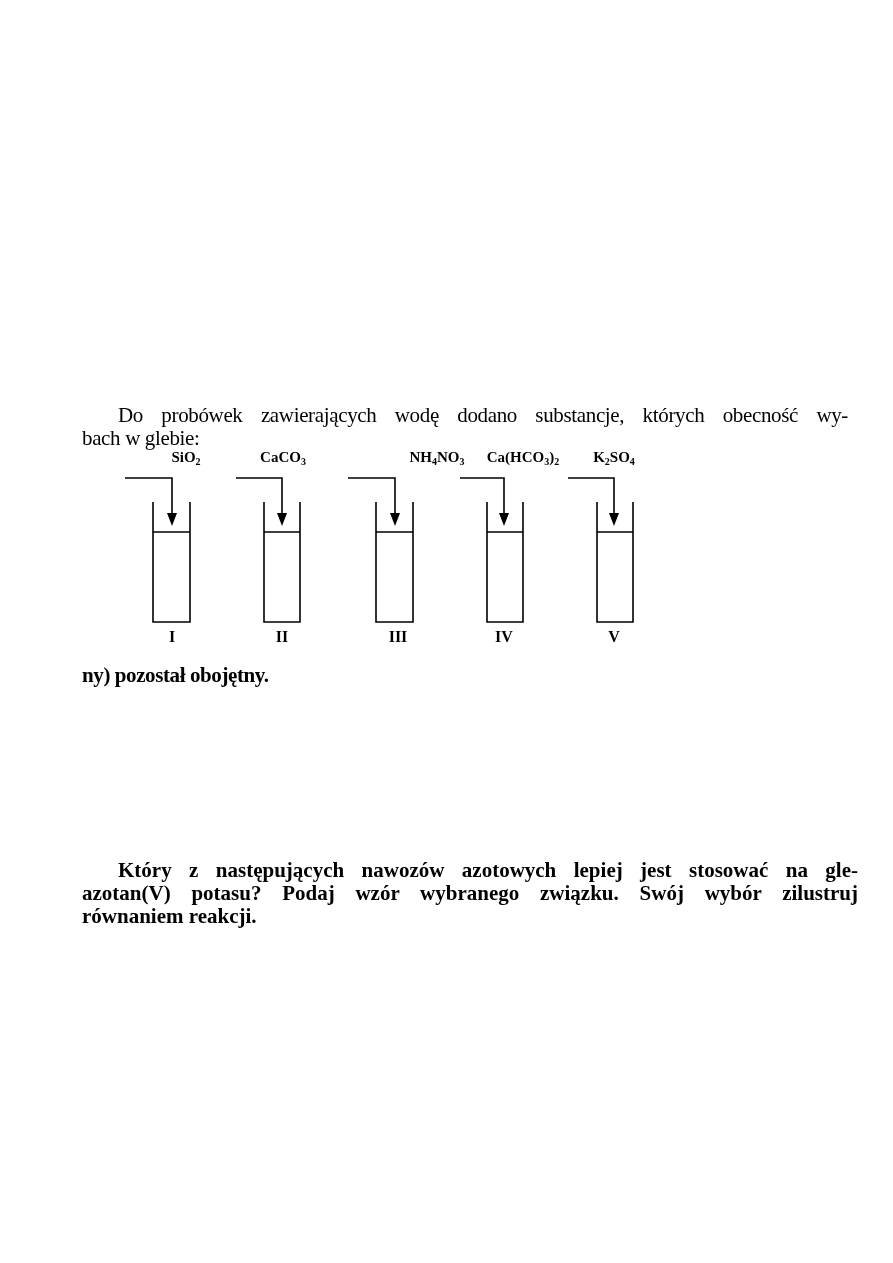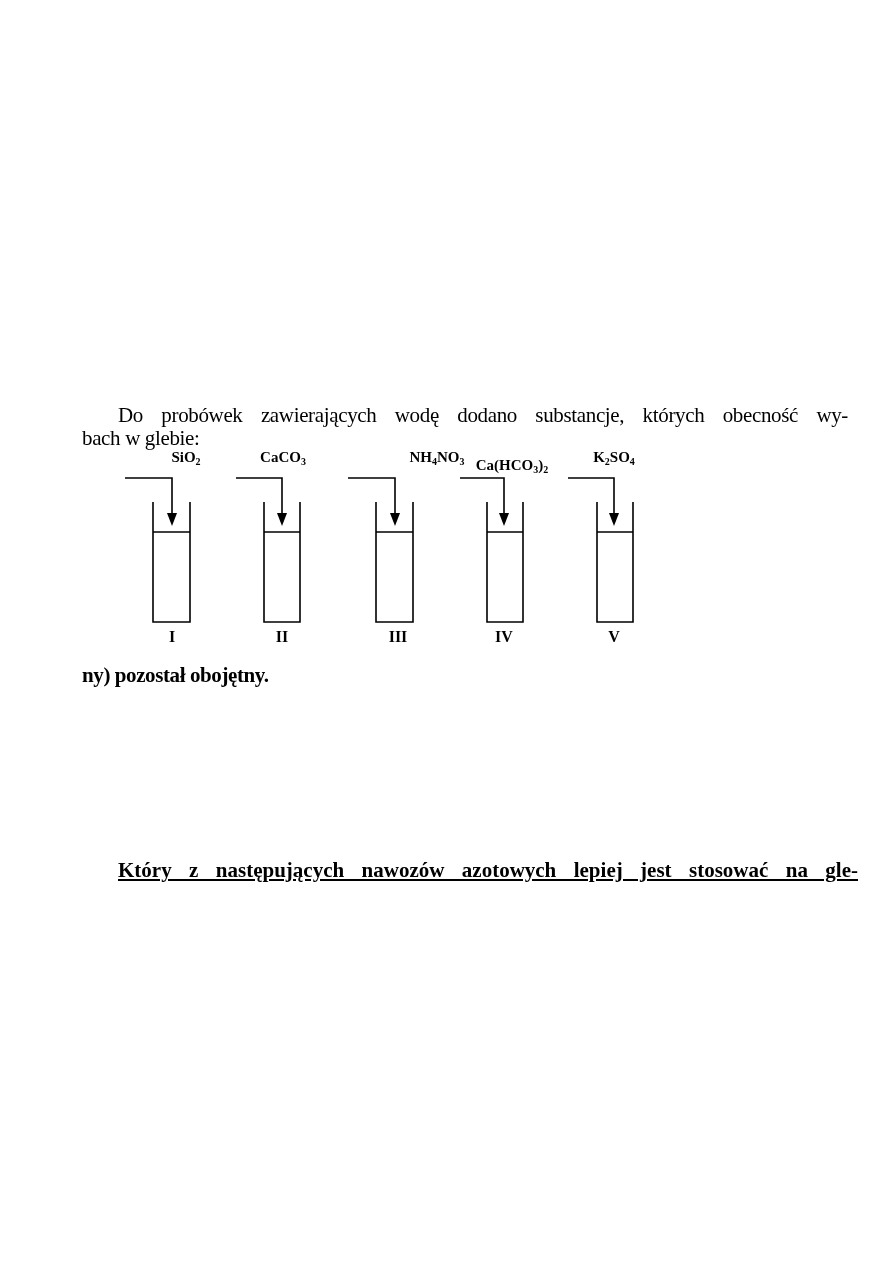--- a/index.html
+++ b/index.html
@@ -31,21 +31,21 @@
       text-align: justify;
       text-align-last: justify;
       white-space: normal;
     }
     .para.regular { font-weight: normal; letter-spacing: -0.35px; }
     .para.bold { font-weight: bold; }
     .indent { padding-left: 36px; }
 
     #p1 { top: 388px; width: 766px; }
     #p2 { top: 648px; width: 776px; letter-spacing: -0.4px; }
-    #p3 { top: 843px; width: 776px; text-decoration: underline; }
+    #p3 { top: 843px; width: 776px; }
 
     .diagram {
       position: absolute;
       left: 0;
       top: 0;
       width: 893px;
       height: 1263px;
       pointer-events: none;
     }
     .formula {
@@ -108,31 +108,33 @@
         <polyline points="568,478 614,478 614,513" fill="none" stroke="#000000" stroke-width="1.6"></polyline>
         <polygon points="609,513 619,513 614,526" fill="#000000"></polygon>
         <polyline points="597,502 597,622 633,622 633,502" fill="none" stroke="#000000" stroke-width="1.6"></polyline>
         <line x1="597" y1="532" x2="633" y2="532" stroke="#000000" stroke-width="1.4"></line>
       </g>
     </svg>
   <div id="formula-layer">
       <div class="formula" style="left: 186px;"><span>SiO</span><sub>2</sub></div>
       <div class="formula" style="left: 283px;"><span>CaCO</span><sub>3</sub></div>
       <div class="formula" style="left: 393px; margin-left: 44px;"><span>NH</span><sub>4</sub><span>NO</span><sub>3</sub></div>
-      <div class="formula" style="left: 512px; margin-top: 8px;"><span>Ca(HCO</span><sub>3</sub><span>)</span><sub>2</sub></div>
+      <div class="formula" style="left: 523px;"><span>Ca(HCO</span><sub>3</sub><span>)</span><sub>2</sub></div>
       <div class="formula" style="left: 614px;"><span>K</span><sub>2</sub><span>SO</span><sub>4</sub></div>
     </div>
   <div id="numeral-layer">
       <div class="numeral" style="left: 172px;">I</div>
       <div class="numeral" style="left: 282px;">II</div>
       <div class="numeral" style="left: 398px;">III</div>
       <div class="numeral" style="left: 504px;">IV</div>
       <div class="numeral" style="left: 614px;">V</div>
     </div>
 </div>
 
 <div class="para bold" id="p2">
   <span class="line">ny) pozostał obojętny.</span>
 </div>
 
 <div class="para bold" id="p3">
   <span class="line just indent">Który z następujących nawozów azotowych lepiej jest stosować na gle-</span>
+  <span class="line just">azotan(V) potasu? Podaj wzór wybranego związku. Swój wybór zilustruj</span>
+  <span class="line">równaniem reakcji.</span>
 </div>
 
 </body></html>

